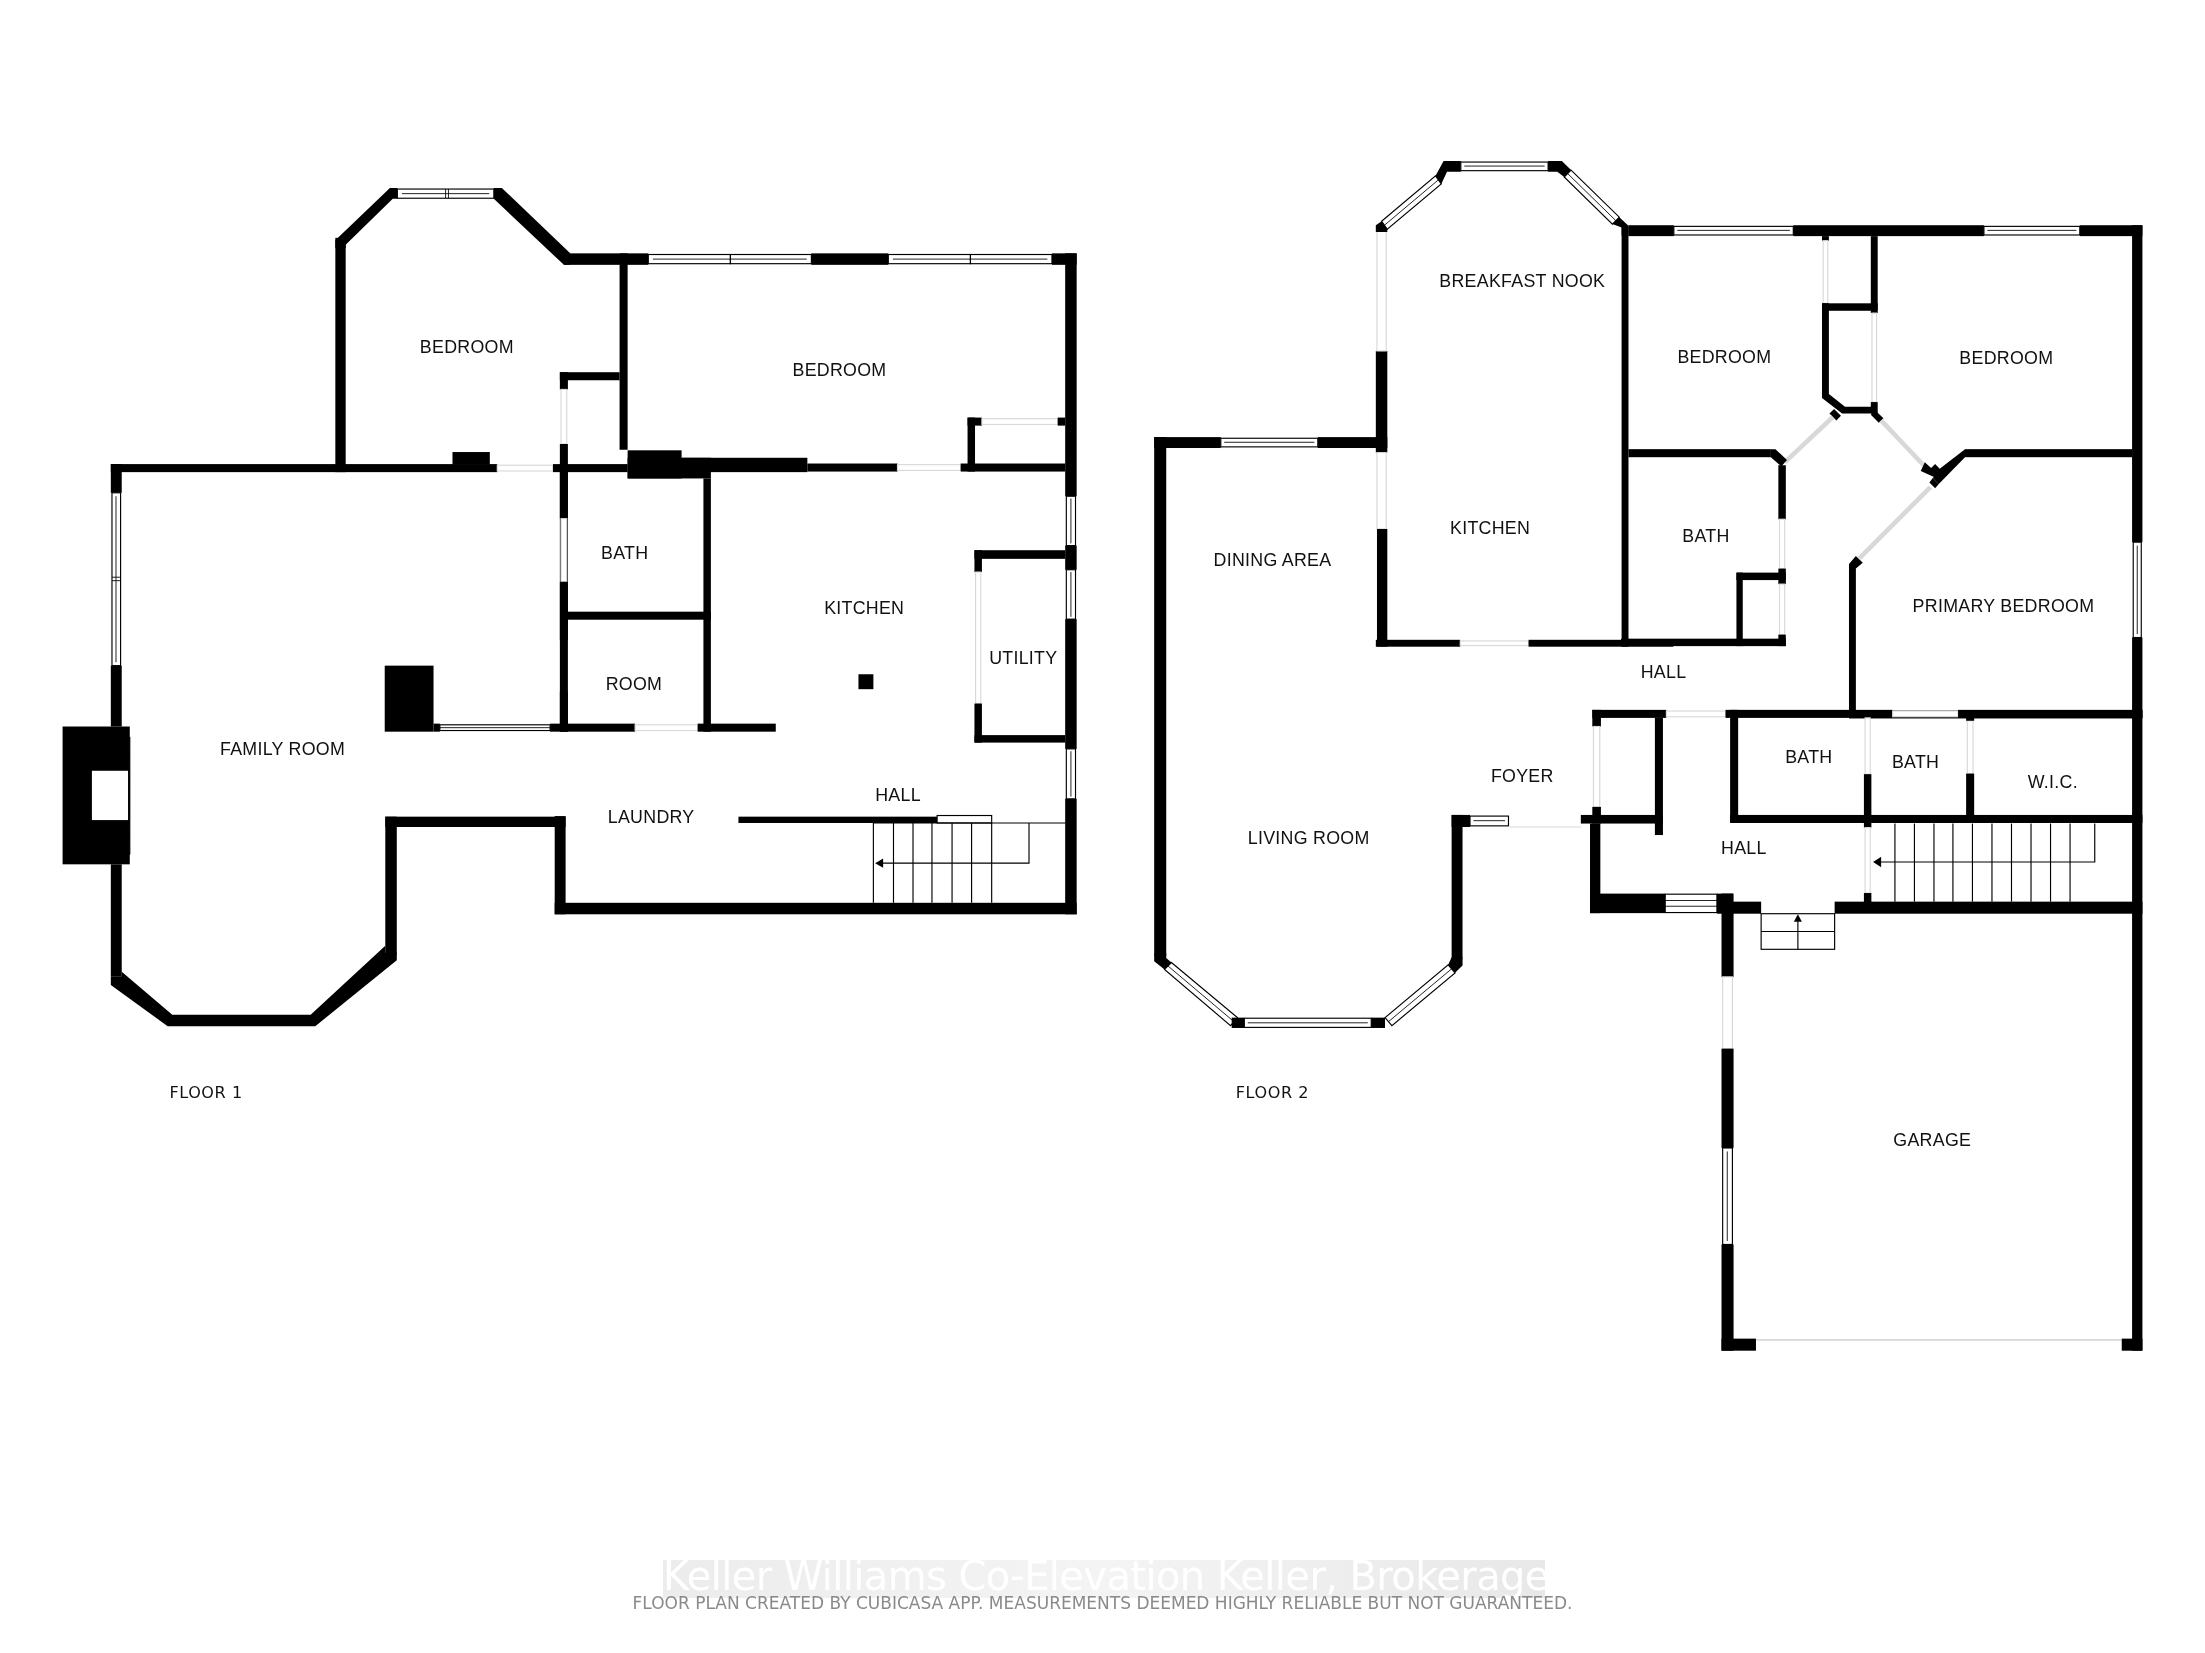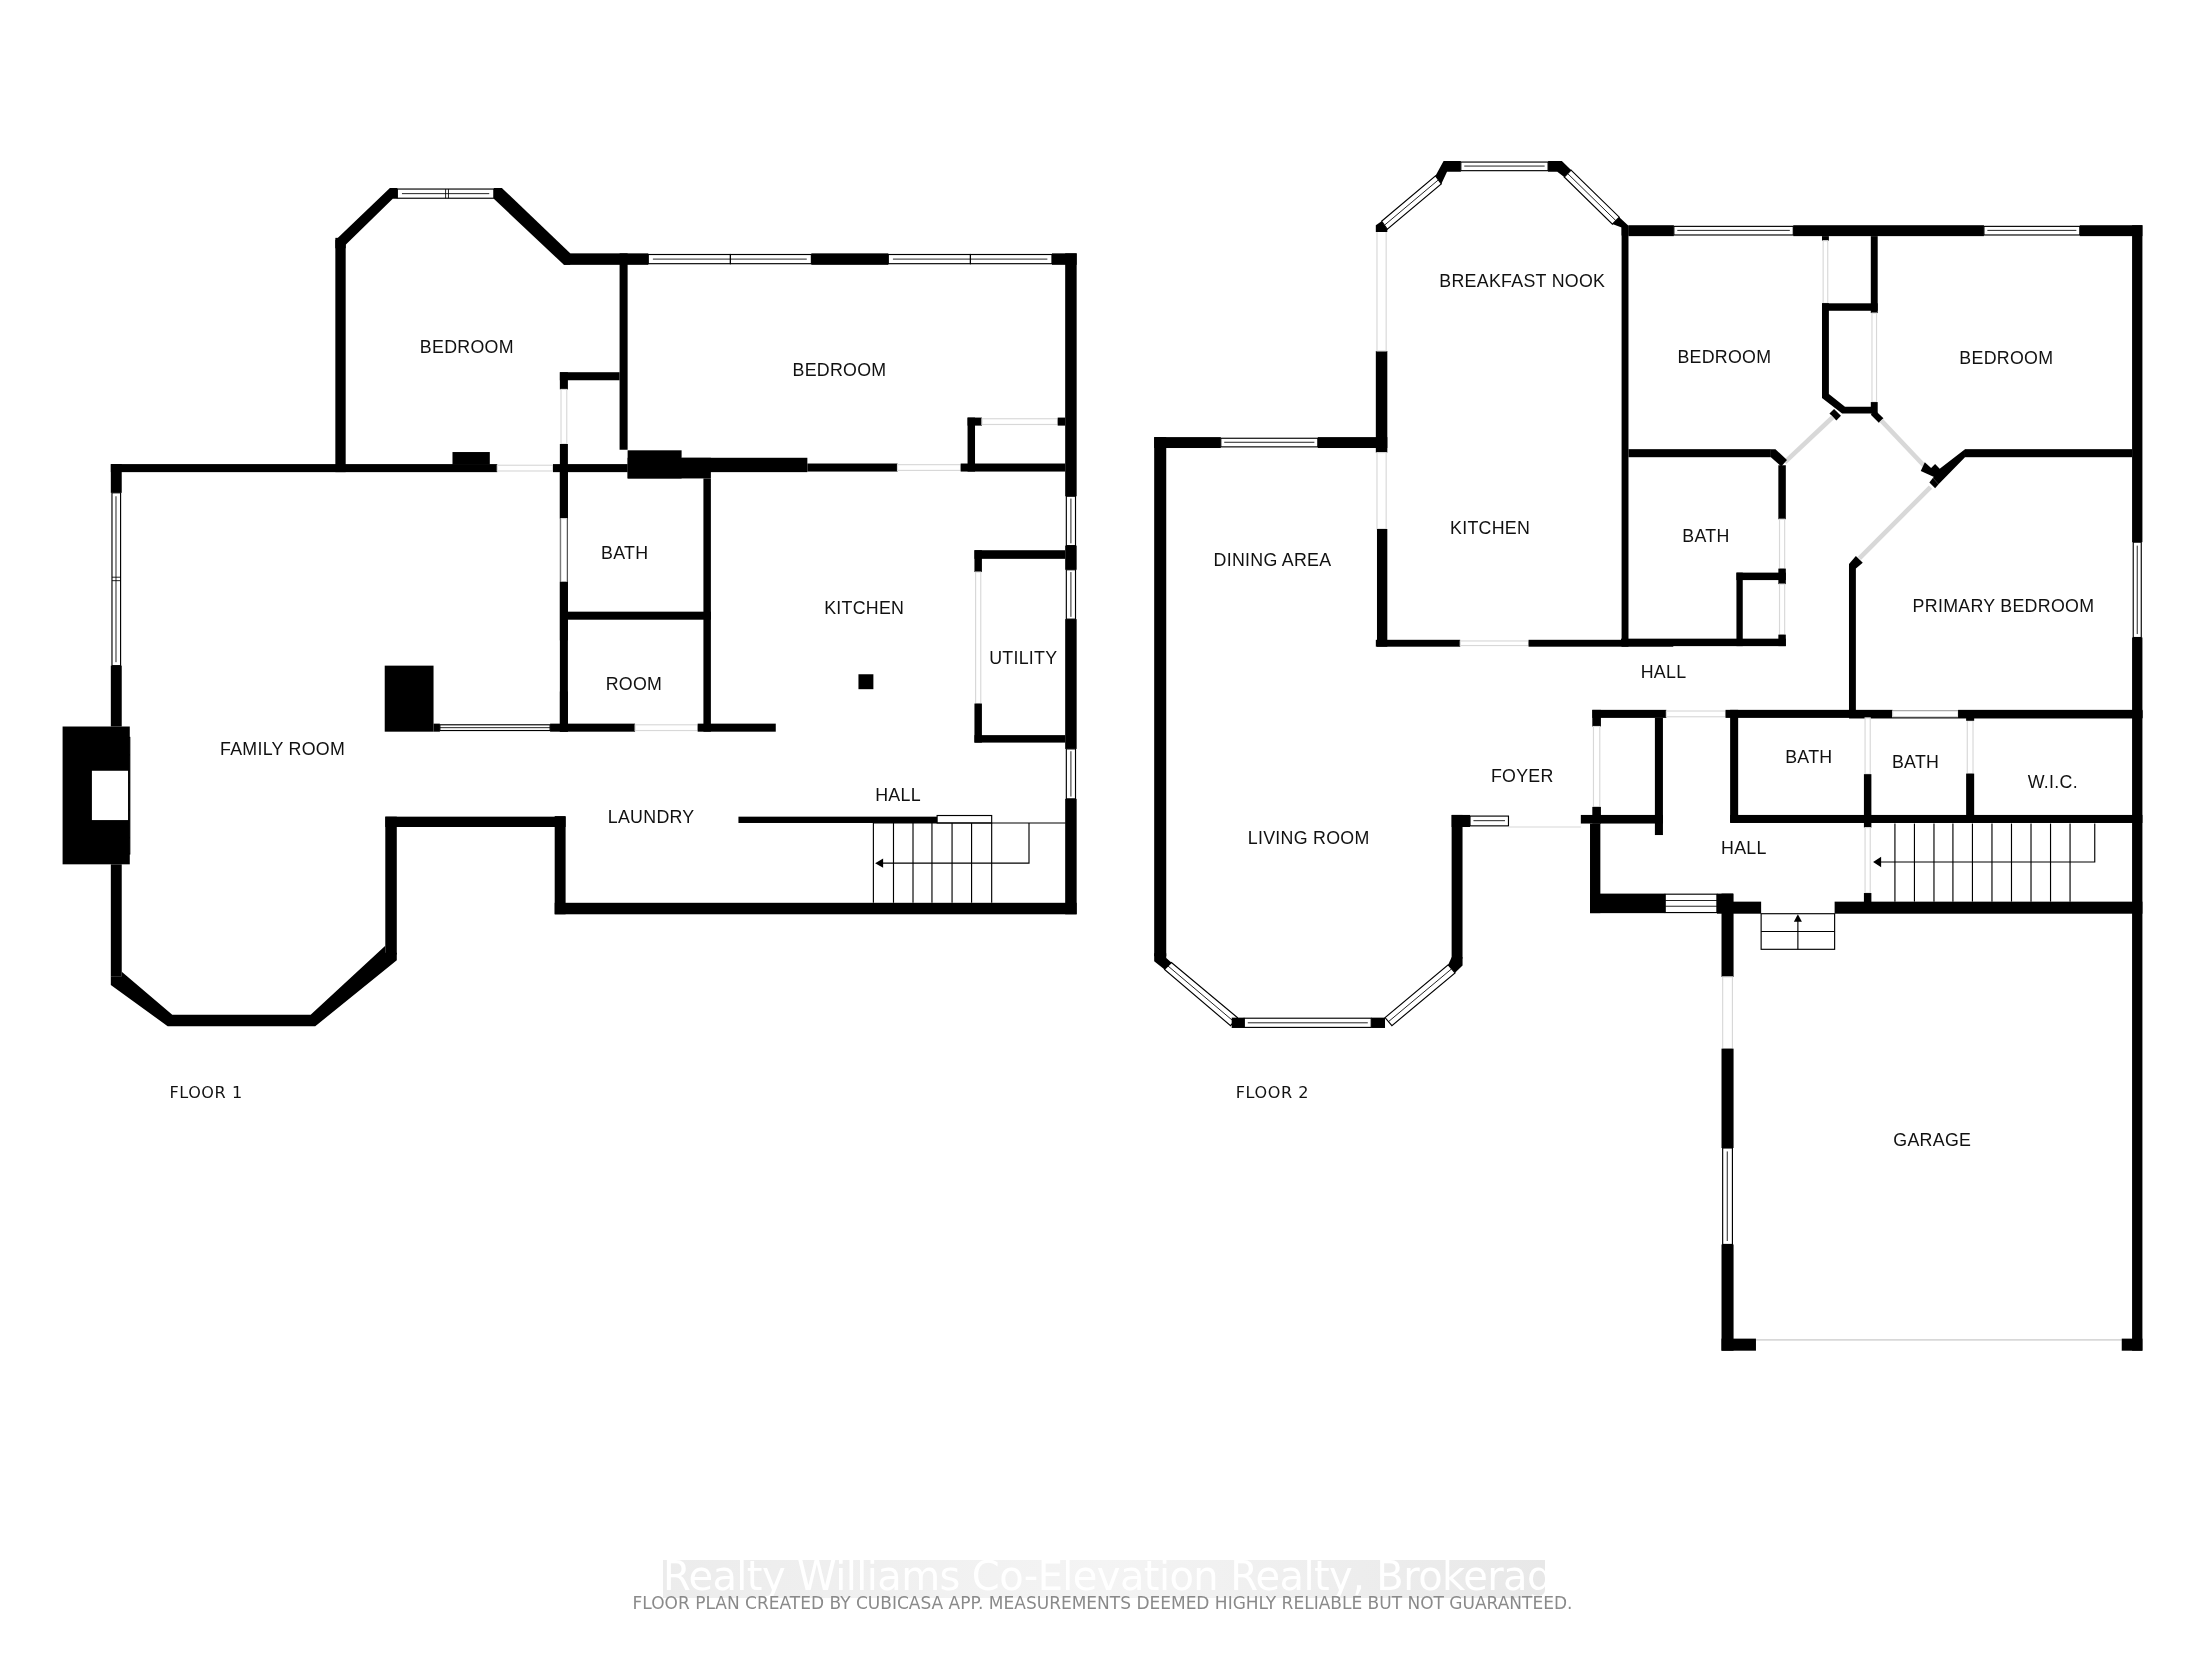--- a/index.html
+++ b/index.html
@@ -342,15 +342,15 @@
     <text class="room-label" x="3150" y="1320">BATH</text>
     <text class="room-label" x="3336" y="1329">BATH</text>
     <text class="room-label" x="3575" y="1364">W.I.C.</text>
     <text class="room-label" x="3037" y="1478">HALL</text>
     <text class="room-label" x="3365" y="1988">GARAGE</text>
     <text class="floor-label" x="2152" y="1904">FLOOR 2</text>
   </g>
 </svg>
 
 <div class="watermark-band"></div>
-<div class="watermark-text">Realty Williams Co-Elevation Realty, Brokerage</div>
+<div class="watermark-text">Keller Williams Co-Elevation Keller, Brokerage</div>
 <div class="disclaimer">FLOOR PLAN CREATED BY CUBICASA APP. MEASUREMENTS DEEMED HIGHLY RELIABLE BUT NOT GUARANTEED.</div>
 
 
 </body></html>

